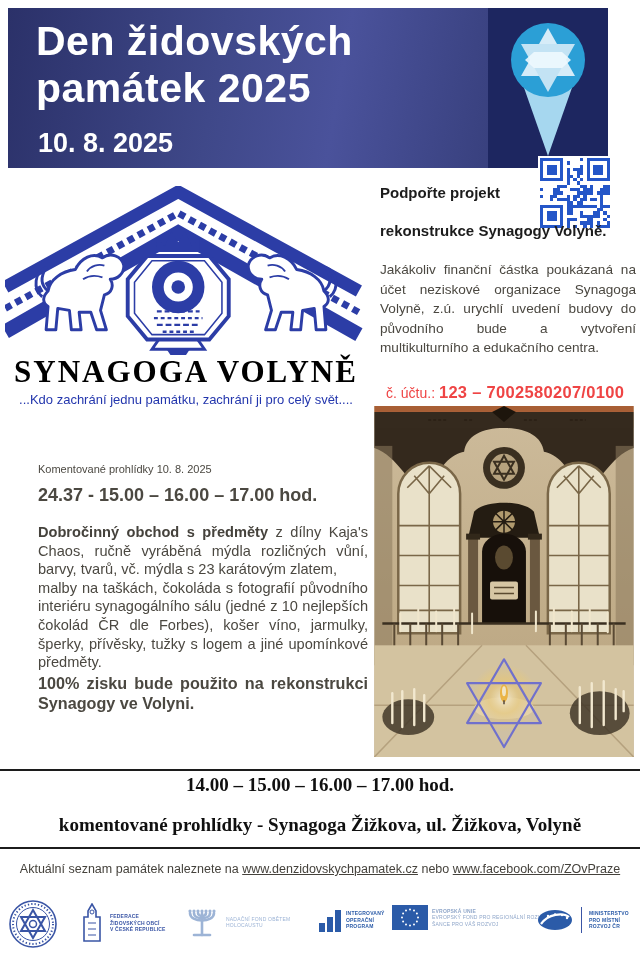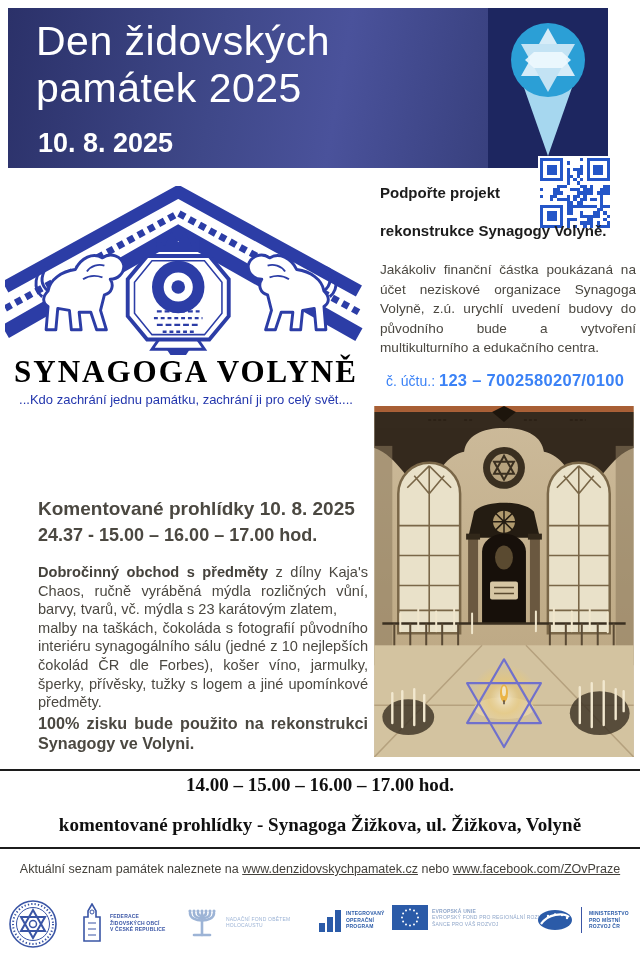--- a/index.html
+++ b/index.html
@@ -3,44 +3,44 @@
 <meta charset="utf-8">
 <style>
   html,body{margin:0;padding:0;background:#e8e8e8;}
   .page{position:relative;width:640px;height:978px;background:#ffffff;overflow:hidden;
         font-family:"Liberation Sans",sans-serif;margin:0 auto;}
 
   
   .banner{position:absolute;left:8px;top:8px;width:600px;height:160px;
           background:linear-gradient(100deg,#2b3169 0%,#3f4889 35%,#4a529b 55%,#39417f 80%,#2f3770 100%);}
   .banner .pinbox{position:absolute;right:0;top:0;width:120px;height:160px;background:#1d2660;}
-  .banner h1{position:absolute;left:28px;top:10px;margin:0;color:#fff;font-size:41px;line-height:47px;font-weight:400;letter-spacing:.5px;white-space:nowrap;}
+  .banner h1{position:absolute;left:28px;top:10px;margin:0;color:#fff;font-size:41px;line-height:47px;font-weight:700;letter-spacing:.5px;white-space:nowrap;}
   .banner .bdate{position:absolute;left:30px;top:120px;color:#fff;font-size:27px;font-weight:700;}
 
   
   .qr{position:absolute;left:538px;top:156px;width:74px;height:74px;background:#fff;padding:2px;box-sizing:border-box;}
   .qr svg{width:100%;height:100%;display:block;}
 
   
   .support{position:absolute;left:380px;top:184px;width:256px;color:#4b4841;}
   .support .h{font-size:15px;font-weight:700;color:#1c1c1c;margin:0 0 21px 0;}
   .support .body{font-size:13.6px;line-height:19.5px;text-align:justify;margin:0;}
-  .support .acct{margin-top:13px;font-size:14px;color:#3b82f6;padding-left:6px;white-space:nowrap;}
+  .support .acct{margin-top:25px;font-size:14px;color:#ef4444;padding-left:6px;white-space:nowrap;}
   .support .acct b{font-size:16.5px;letter-spacing:.3px;}
 
   
   .synlogo{position:absolute;left:0;top:186px;width:372px;}
   .synlogo svg.draw{display:block;margin:0 auto;width:362px;height:170px;}
   .synname{text-align:center;font-family:"Liberation Serif",serif;font-weight:700;
            font-size:31px;color:#000000;letter-spacing:2px;margin-top:-2px;white-space:nowrap;}
   .syntag{text-align:center;font-size:13px;color:#2336ad;margin-top:2px;}
 
   
   .tours{position:absolute;left:38px;top:456px;width:330px;color:#4b4841;}
-  .tours .t1{font-size:19px;font-weight:700;line-height:26px;margin-top:40px;}
+  .tours .t1{font-size:11px;font-weight:400;line-height:26px;}
   .tours .t3{font-size:18px;font-weight:700;line-height:27px;}
   .tours .shop{margin:14px 0 0 0;font-size:14.6px;line-height:18.6px;text-align:justify;}
   .tours .shop b{color:#45423c;}
   .tours .proceeds{margin:1px 0 0 0;font-size:16.2px;line-height:20.5px;font-weight:700;text-align:justify;}
 
   
   .photo{position:absolute;left:374px;top:406px;width:260px;height:351px;}
   .photo svg{display:block;width:100%;height:100%;}
 
   

